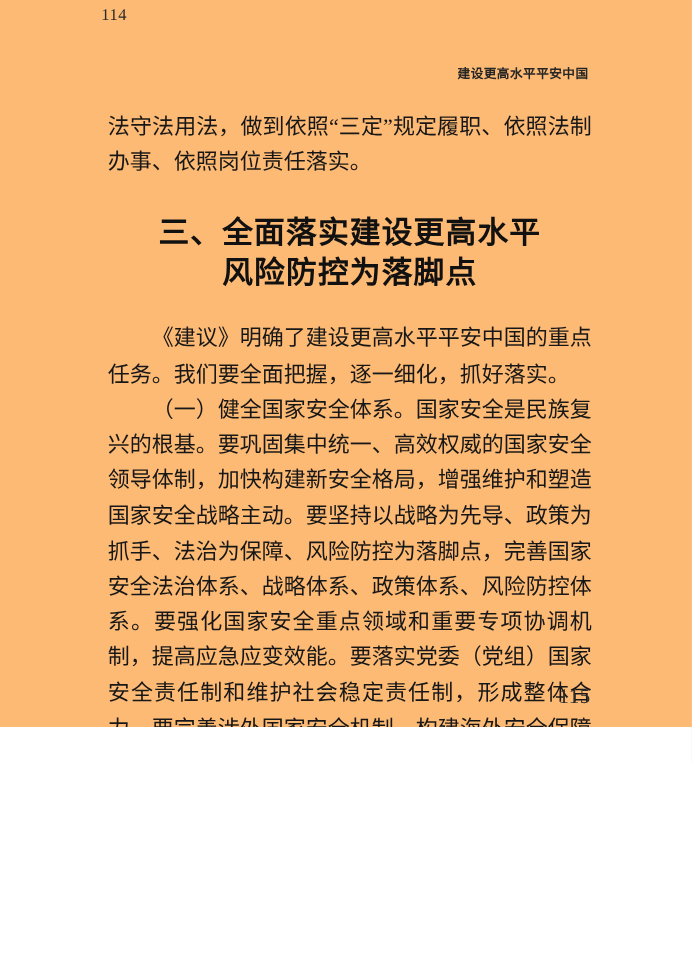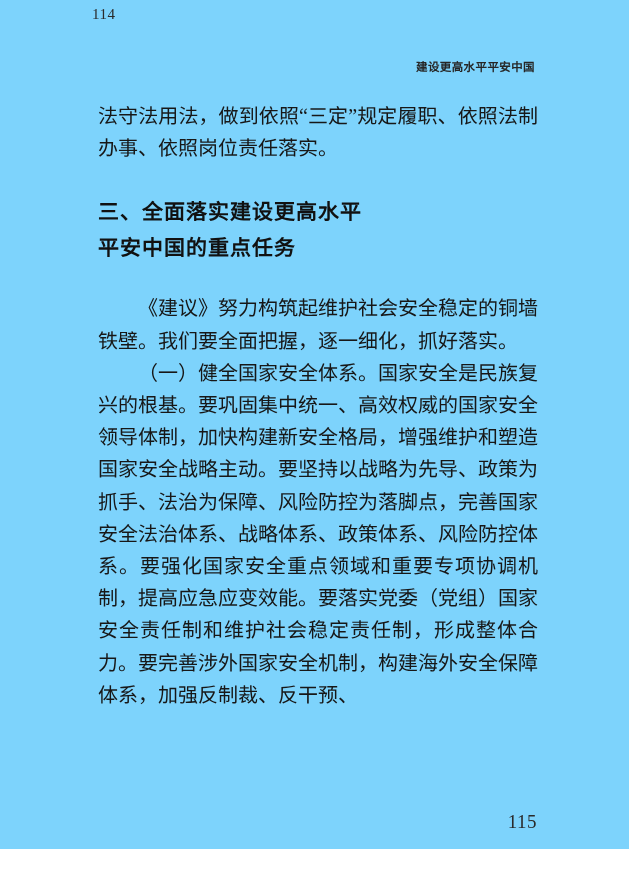--- a/index.html
+++ b/index.html
@@ -4,22 +4,22 @@
 <style>
   html, body {
     margin: 0;
     padding: 0;
     background: #ffffff;
   }
 
   .page {
     position: relative;
     width: 629px;
-    height: 849px;
-    background: #7dd3fc;
+    height: 661px;
+    background: #fdba74;
     overflow: hidden;
     font-family: "Liberation Serif", "DejaVu Serif", serif;
     color: #1a1a1a;
     box-sizing: border-box;
   }
 
   
   .folio-top {
     position: absolute;
     left: 92px;
@@ -64,24 +64,24 @@
 
   p.indent {
     text-indent: 2em;
   }
 
   
   .section-heading {
     margin: 0;
     padding-top: 30px;
     padding-bottom: 26px;
-    text-align: left;
+    text-align: center;
     font-family: "DejaVu Sans", "Liberation Sans", sans-serif;
     font-weight: 700;
-    font-size: 21px;
+    font-size: 28px;
     line-height: 36px;
     letter-spacing: 1px;
     color: #111111;
   }
   .section-heading .hline {
     display: block;
   }
 
   
   .folio-bottom {
@@ -103,24 +103,24 @@
 
   <div class="running-header">建设更高水平平安中国</div>
 
   <div class="textblock">
 
     <p class="body">法守法用法，做到依照“三定”规定履职、依照法制办事、依照岗位责任落实。</p>
 
 
     <h2 class="section-heading">
       <span class="hline">三、全面落实建设更高水平</span>
-      <span class="hline">平安中国的重点任务</span>
+      <span class="hline">风险防控为落脚点</span>
     </h2>
 
-    <p class="body indent">《建议》努力构筑起维护社会安全稳定的铜墙铁壁。我们要全面把握，逐一细化，抓好落实。</p>
+    <p class="body indent">《建议》明确了建设更高水平平安中国的重点任务。我们要全面把握，逐一细化，抓好落实。</p>
 
     <p class="body indent">（一）健全国家安全体系。国家安全是民族复兴的根基。要巩固集中统一、高效权威的国家安全领导体制，加快构建新安全格局，增强维护和塑造国家安全战略主动。要坚持以战略为先导、政策为抓手、法治为保障、风险防控为落脚点，完善国家安全法治体系、战略体系、政策体系、风险防控体系。要强化国家安全重点领域和重要专项协调机制，提高应急应变效能。要落实党委（党组）国家安全责任制和维护社会稳定责任制，形成整体合力。要完善涉外国家安全机制，构建海外安全保障体系，加强反制裁、反干预、</p>
 
   </div>
 
   <div class="folio-bottom">115</div>
 
 </div>
 
 </body></html>

